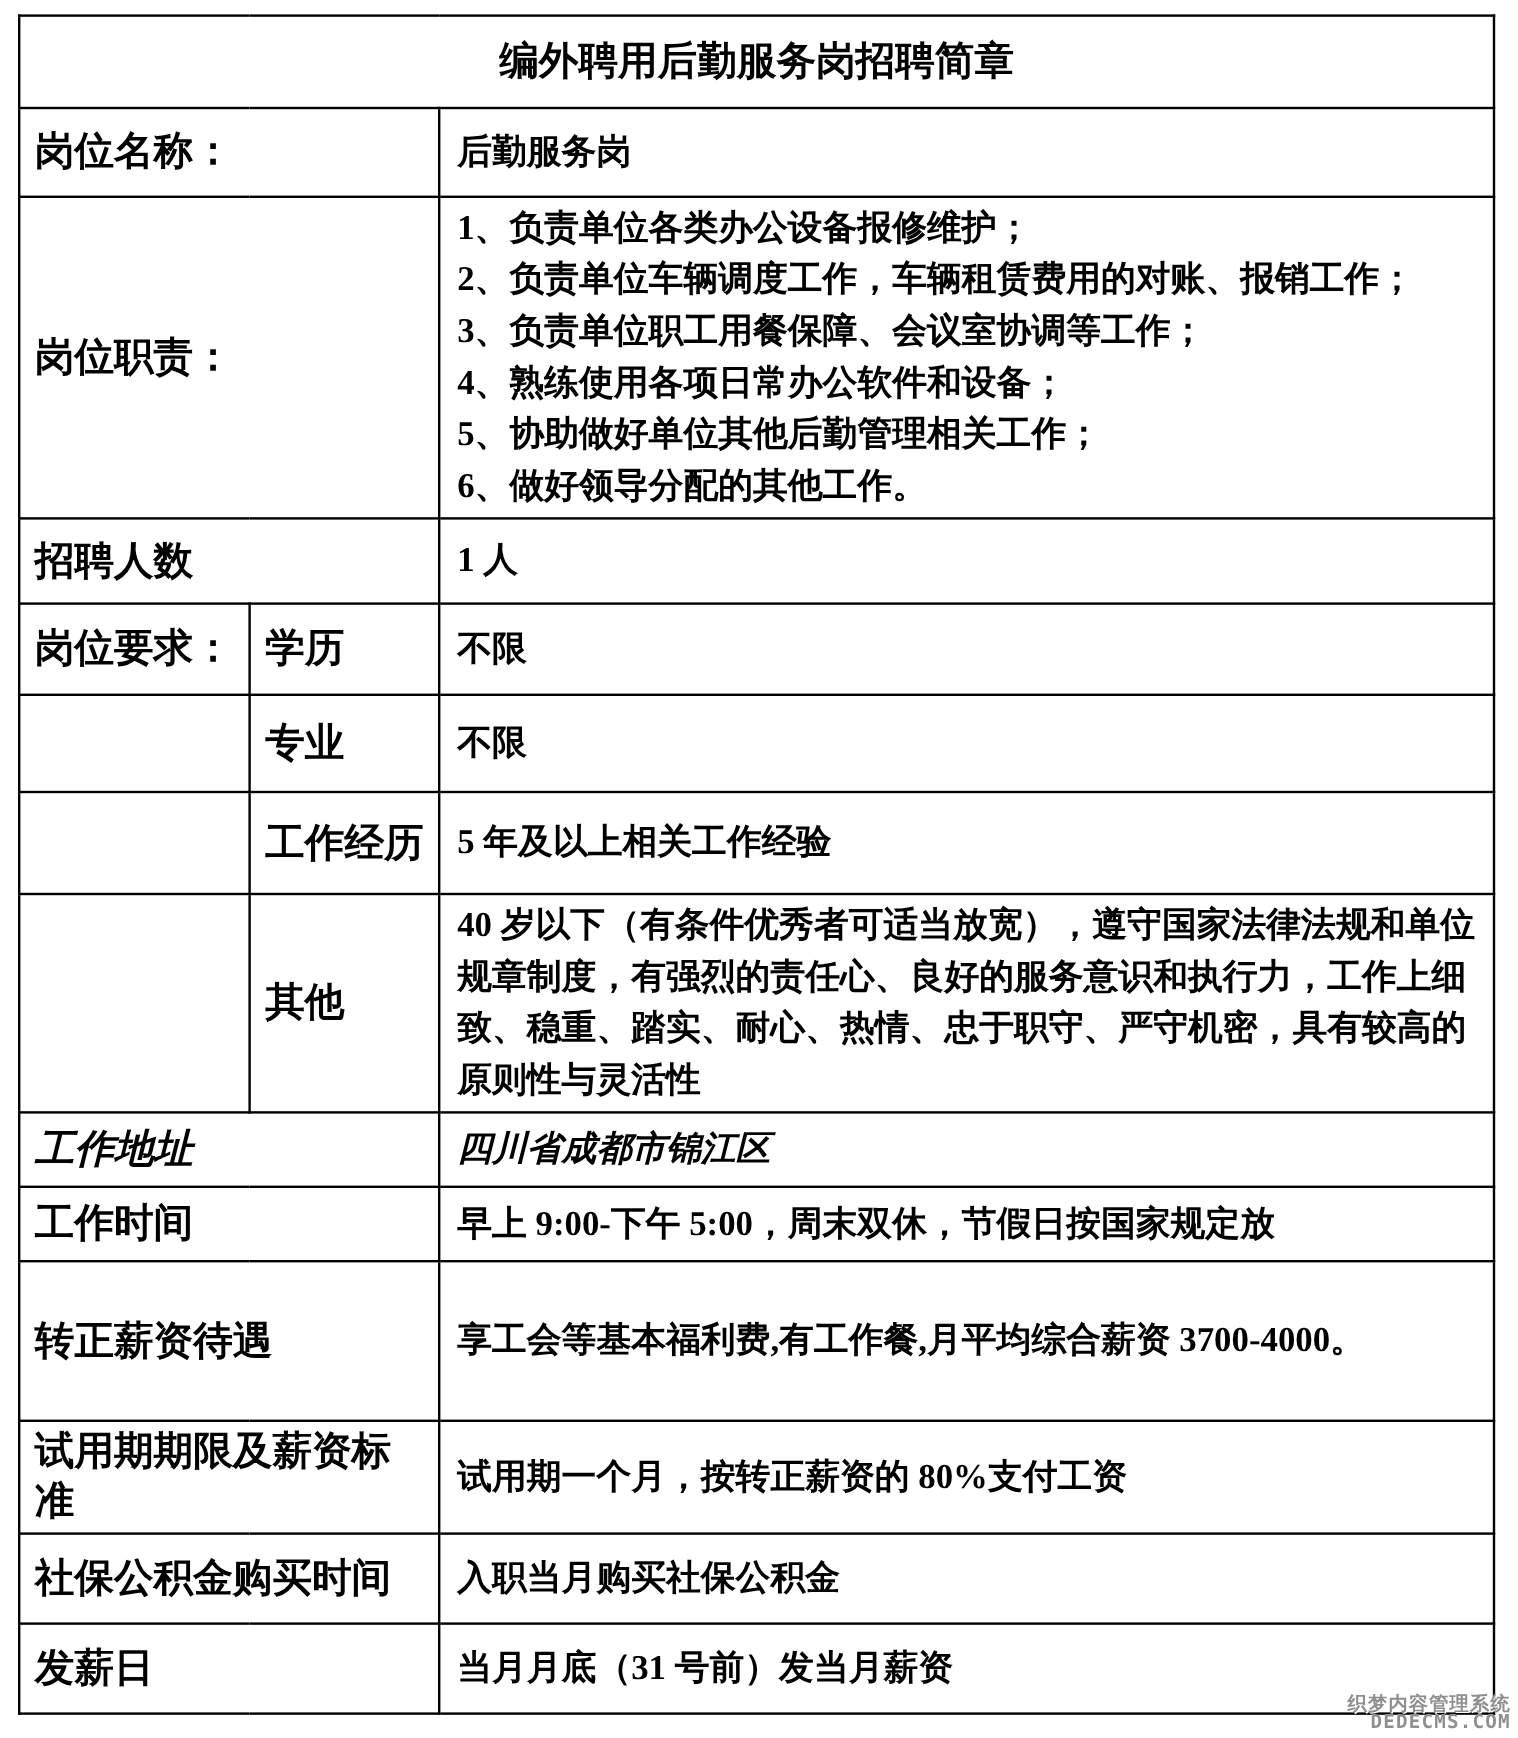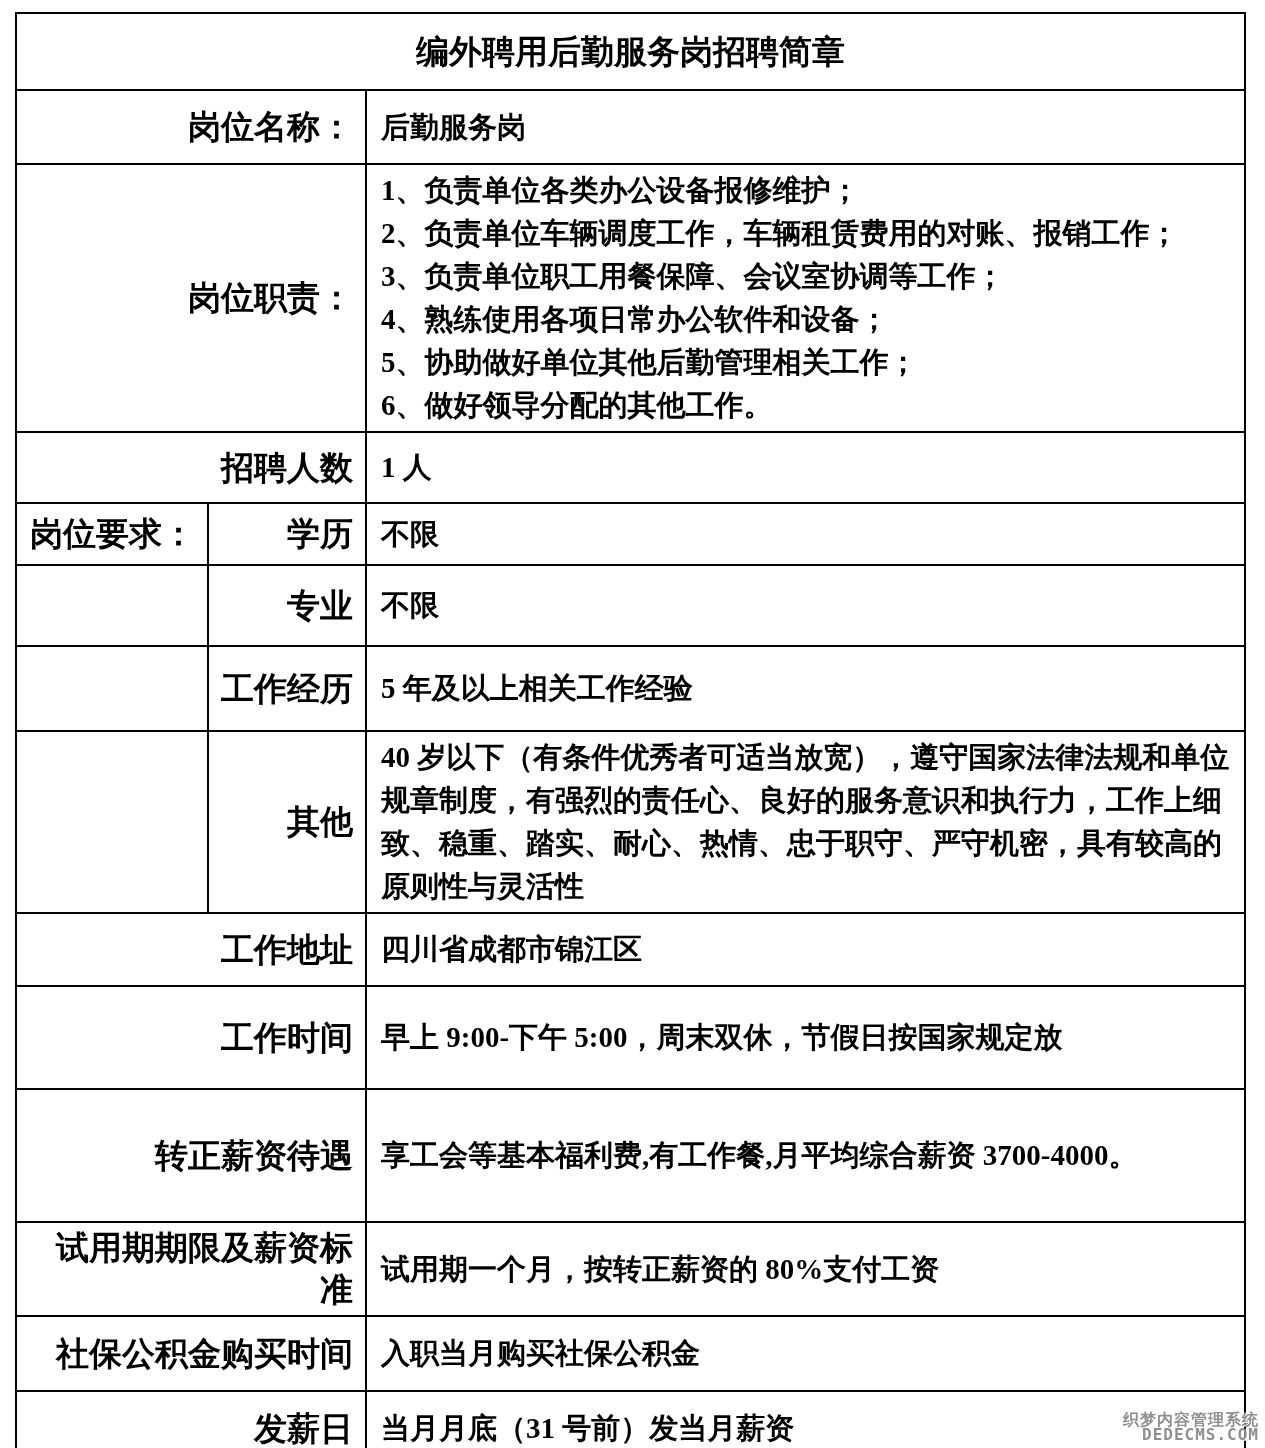--- a/index.html
+++ b/index.html
@@ -29,21 +29,21 @@
     vertical-align: middle;
     overflow: hidden;
   }
   td.title-cell {
     text-align: center;
     font-size: 33px;
     line-height: 42px;
     border-radius: 24px;
   }
   td.label-cell {
-    text-align: right;
+    text-align: left;
     font-size: 33px;
     line-height: 42px;
     padding: 4px 12px;
   }
   td.value-cell {
     text-align: left;
     font-size: 29px;
     line-height: 43px;
     padding: 4px 14px;
   }
@@ -89,45 +89,45 @@
           <div class="value-line">3、负责单位职工用餐保障、会议室协调等工作；</div>
           <div class="value-line">4、熟练使用各项日常办公软件和设备；</div>
           <div class="value-line">5、协助做好单位其他后勤管理相关工作；</div>
           <div class="value-line">6、做好领导分配的其他工作。</div>
         </td>
       </tr>
       <tr style="height: 71px;">
         <td class="label-cell" colspan="2">招聘人数</td>
         <td class="value-cell">1 人</td>
       </tr>
-      <tr style="height: 62px; border-radius: 20px;">
+      <tr style="height: 76px; border-radius: 20px;">
         <td class="label-cell">岗位要求：</td>
         <td class="label-cell">学历</td>
         <td class="value-cell">不限</td>
       </tr>
       <tr style="height: 81px;">
         <td class="label-cell"></td>
         <td class="label-cell">专业</td>
         <td class="value-cell">不限</td>
       </tr>
       <tr style="height: 85px;">
         <td class="label-cell"></td>
         <td class="label-cell">工作经历</td>
         <td class="value-cell">5 年及以上相关工作经验</td>
       </tr>
       <tr style="height: 168px;">
         <td class="label-cell"></td>
         <td class="label-cell">其他</td>
         <td class="value-cell">40 岁以下（有条件优秀者可适当放宽），遵守国家法律法规和单位规章制度，有强烈的责任心、良好的服务意识和执行力，工作上细致、稳重、踏实、耐心、热情、忠于职守、严守机密，具有较高的原则性与灵活性</td>
       </tr>
-      <tr style="height: 73px;">
+      <tr style="height: 62px; font-style: italic;">
         <td class="label-cell" colspan="2">工作地址</td>
         <td class="value-cell">四川省成都市锦江区</td>
       </tr>
-      <tr style="height: 103px; margin-top: 38px;">
+      <tr style="height: 62px; margin-top: 38px;">
         <td class="label-cell" colspan="2">工作时间</td>
         <td class="value-cell">早上 9:00-下午 5:00，周末双休，节假日按国家规定放</td>
       </tr>
       <tr style="height: 133px; padding-left: 24px;">
         <td class="label-cell" colspan="2">转正薪资待遇</td>
         <td class="value-cell">享工会等基本福利费,有工作餐,月平均综合薪资 3700-4000。</td>
       </tr>
       <tr style="height: 86px;">
         <td class="label-cell" colspan="2">试用期期限及薪资标准</td>
         <td class="value-cell">试用期一个月，按转正薪资的 80%支付工资</td>

